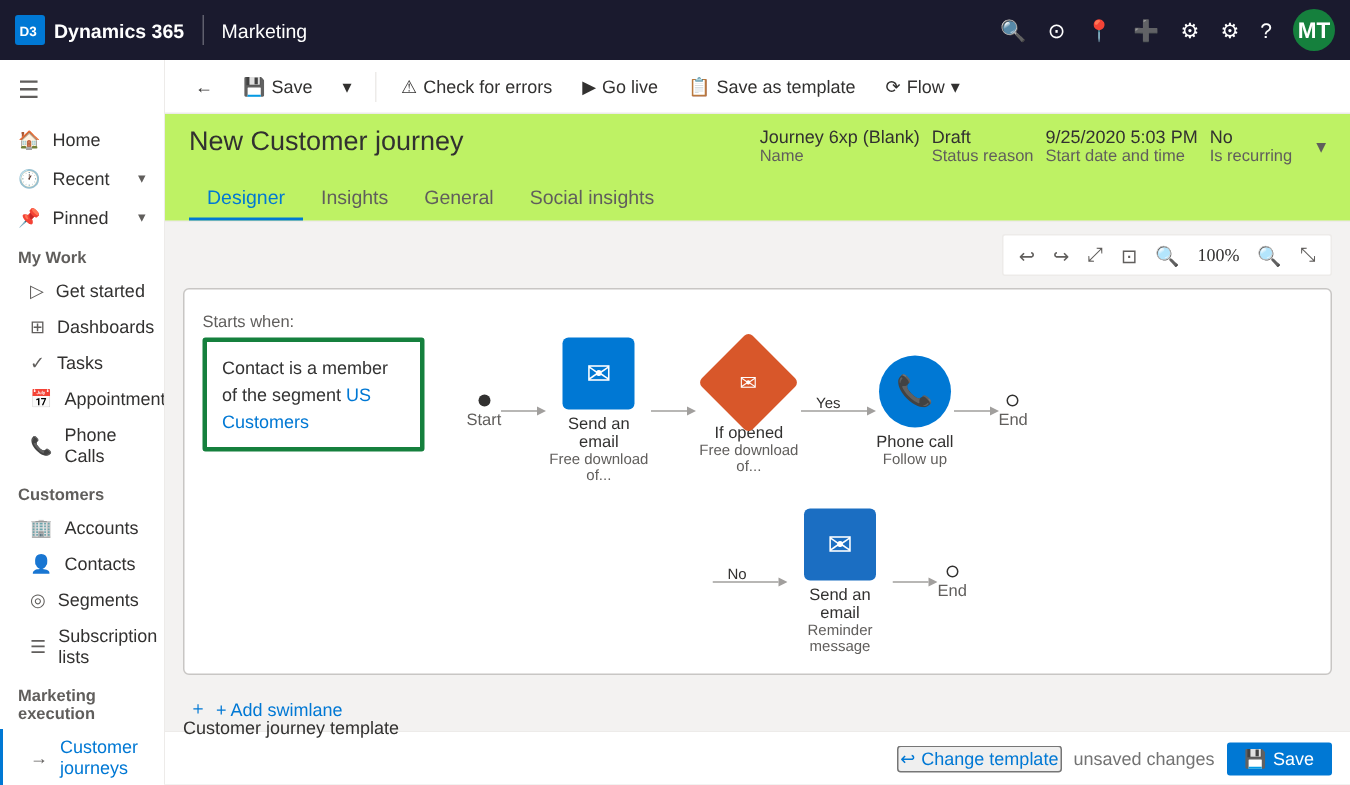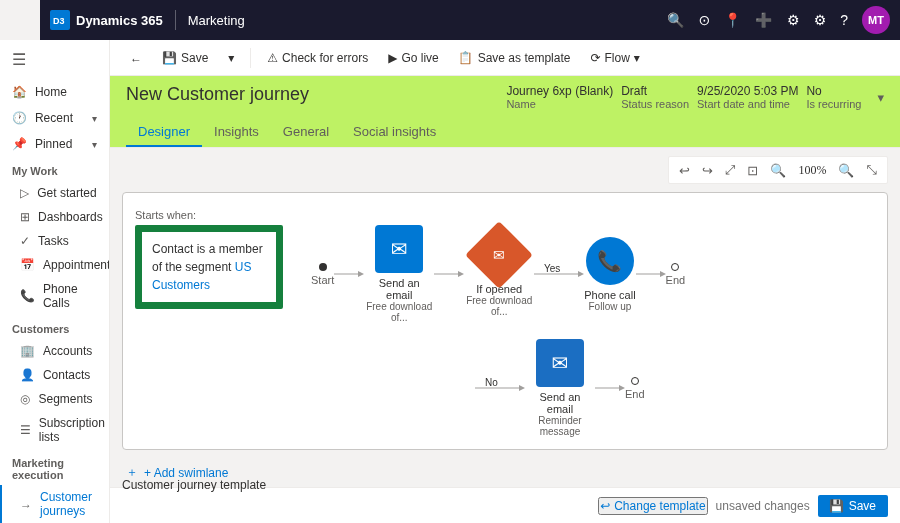--- a/index.html
+++ b/index.html
@@ -7,29 +7,28 @@
 
     
     .top-bar {
       height: 40px;
       background: #1a1a2e;
       display: flex;
       align-items: center;
       padding: 0 10px;
       gap: 12px;
       color: white;
-      margin-left: 40px;
     }
     .top-bar-logo { display: flex; align-items: center; gap: 6px; font-size: 13px; font-weight: 600; color: white; }
     .top-bar-logo-icon { width: 20px; height: 20px; }
     .top-bar-divider { width: 1px; height: 20px; background: rgba(255,255,255,0.3); }
     .top-bar-app { font-size: 13px; color: white; }
     .top-bar-right { margin-left: auto; display: flex; align-items: center; gap: 14px; }
     .top-bar-icon { color: white; font-size: 14px; cursor: pointer; }
-    .top-bar-avatar { width: 28px; height: 28px; border-radius: 50%; background: #a21caf; display: flex; align-items: center; justify-content: center; font-size: 11px; font-weight: 600; color: white; }
+    .top-bar-avatar { width: 28px; height: 28px; border-radius: 50%; background: #15803d; display: flex; align-items: center; justify-content: center; font-size: 15px; font-weight: 600; color: white; }
 
     
     .main-layout { display: flex; height: calc(523px - 40px); }
 
     
     .sidebar { width: 110px; background: white; border-right: 1px solid #edebe9; overflow-y: auto; flex-shrink: 0; }
     .sidebar-hamburger { padding: 10px 12px; cursor: pointer; font-size: 16px; color: #605e5c; }
     .sidebar-item { display: flex; align-items: center; gap: 8px; padding: 6px 12px; cursor: pointer; font-size: 12px; color: #323130; white-space: nowrap; overflow: hidden; }
     .sidebar-item-icon { font-size: 12px; color: #605e5c; flex-shrink: 0; }
     .sidebar-expand { font-size: 10px; color: #605e5c; margin-left: auto; }
@@ -247,21 +246,21 @@
         <span class="designer-tool">🔍</span>
         <span class="designer-tool">⤡</span>
       </div>
 
       <div style="position:absolute; top:44px; left:12px; right:12px; bottom:44px;">
 
         <div style="background:white; border:1px solid #c8c6c4; border-radius:4px; padding:12px 16px; position:relative; min-height:240px;">
 
           <div style="position:absolute; top:16px; left:12px; z-index:2;">
             <div style="font-size:11px; color:#605e5c; margin-bottom:4px;">Starts when:</div>
-            <div style="background:white; border:7px solid #15803d; border-radius:2px; padding:8px 10px; font-size:12px; width:148px; line-height:1.5;">
+            <div style="background:white; border:3px solid #15803d; border-radius:2px; padding:8px 10px; font-size:12px; width:148px; line-height:1.5;">
               <span>Contact is a member of the segment</span>
               <span style="color:#0078d4; cursor:pointer;">US Customers</span>
             </div>
           </div>
 
           <div style="display:flex; align-items:center; margin-left:172px; margin-top:20px; position:relative;">
 
             <div style="display:flex;flex-direction:column;align-items:center;">
               <div style="width:8px;height:8px;border-radius:50%;background:#323130;"></div>
               <div style="font-size:11px;color:#605e5c;margin-top:3px;">Start</div>

